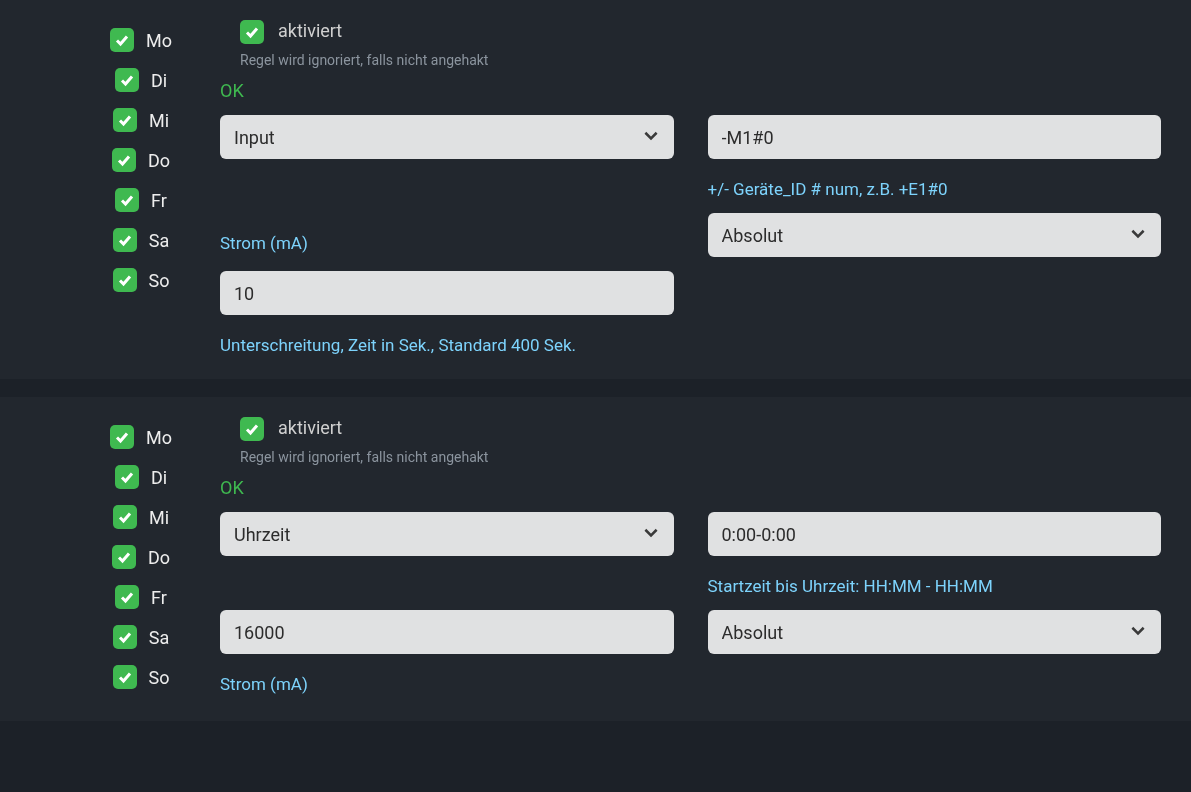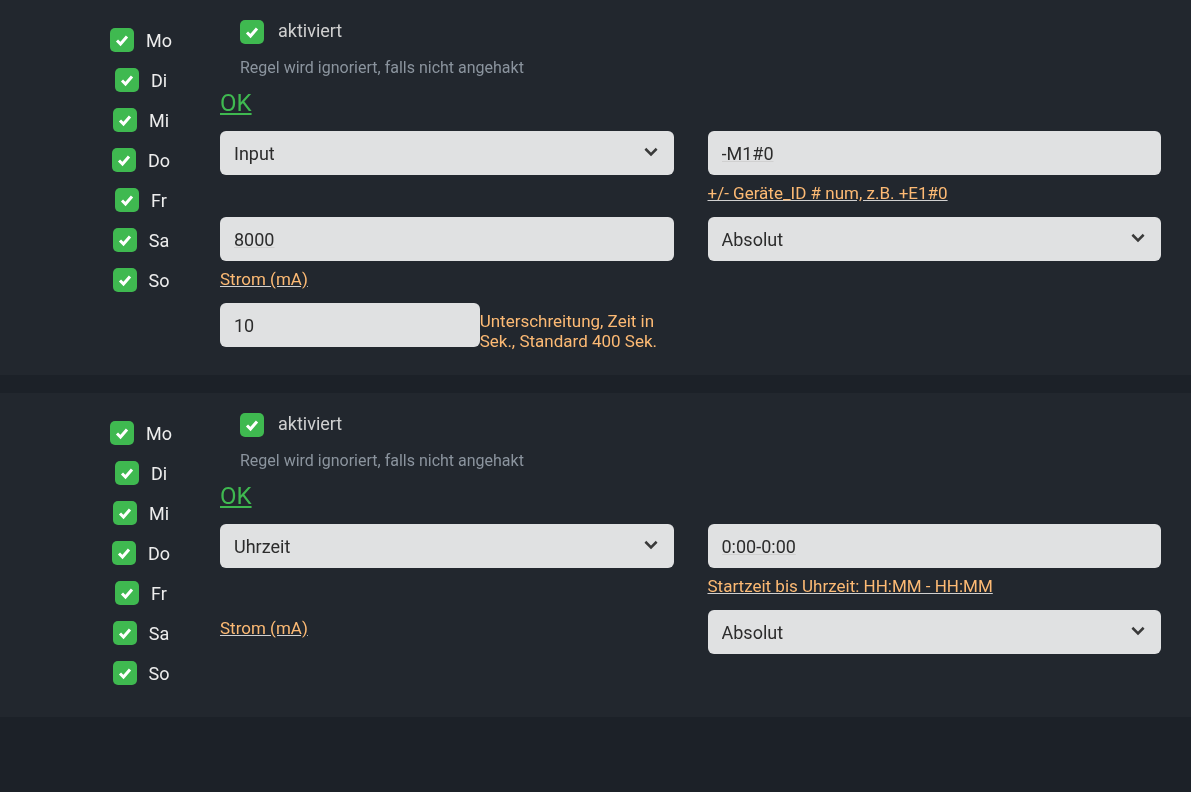--- a/index.html
+++ b/index.html
@@ -70,50 +70,48 @@
       display: flex;
       align-items: flex-start;
       padding-left: 20px;
       height: 32px;
     }
     .aktiviert-row .checkbox {
       margin-right: 14px;
     }
     .hint-text {
       color: #8b949e;
-      font-size: 16px;
+      font-size: 14px;
       padding-left: 20px;
-      margin-top: 6px;
+      margin-top: 0;
     }
     .status-ok {
       color: #3fb950;
       padding-left: 0;
       margin-top: 12px;
-      font-size: 24px;
-      text-decoration: underline;
+      font-size: 18px;
     }
     .two-col-row {
       display: flex;
       gap: 34px;
       margin-top: 14px;
-      text-decoration: underline;
     }
     .col-half {
       flex: 1;
       display: flex;
       flex-direction: column;
     }
     .one-col-row {
       display: flex;
       margin-top: 14px;
     }
     .col-single {
       width: calc(50% - 17px);
       display: flex;
-      flex-direction: row;
+      flex-direction: column;
     }
     .form-control {
       background: #e0e1e2;
       color: #2c2c2c;
       border: none;
       border-radius: 6px;
       height: 44px;
       padding: 0 14px;
       font-size: 18px;
       font-family: inherit;
@@ -135,23 +133,23 @@
       pointer-events: none;
     }
     .chevron svg {
       width: 18px;
       height: 18px;
       stroke: #3a3a3a;
       stroke-width: 2.2;
       fill: none;
     }
     .field-help {
-      color: #fdba74;
+      color: #7dd3fc;
       font-size: 17px;
-      margin-top: 8px;
+      margin-top: 20px;
     }
   </style>
 </head>
 <body>
 
 <div class="panel">
   <div class="rule-row">
     <div class="days-col">
       <div class="day-item">
         <div class="checkbox">
@@ -233,21 +231,20 @@
           </div>
         </div>
         <div class="col-half">
           <input class="form-control" value="-M1#0" style="">
           <div class="field-help">+/- Geräte_ID # num, z.B. +E1#0</div>
         </div>
       </div>
 
       <div class="two-col-row">
         <div class="col-half">
-          <input class="form-control" value="8000" style="">
           <div class="field-help">Strom (mA)</div>
         </div>
         <div class="col-half">
           <div class="select-wrap">
             <input class="form-control" readonly="" value="Absolut" style="">
             <span class="chevron"><svg viewBox="0 0 16 16">
                   <path d="M3 6 L8 11 L13 6"></path>
                 </svg></span>
           </div>
         </div>
@@ -348,20 +345,21 @@
           </div>
         </div>
         <div class="col-half">
           <input class="form-control" value="0:00-0:00" style="">
           <div class="field-help">Startzeit bis Uhrzeit: HH:MM - HH:MM</div>
         </div>
       </div>
 
       <div class="two-col-row">
         <div class="col-half">
+          <input class="form-control" value="16000" style="">
           <div class="field-help">Strom (mA)</div>
         </div>
         <div class="col-half">
           <div class="select-wrap">
             <input class="form-control" readonly="" value="Absolut" style="">
             <span class="chevron"><svg viewBox="0 0 16 16">
                   <path d="M3 6 L8 11 L13 6"></path>
                 </svg></span>
           </div>
         </div>

